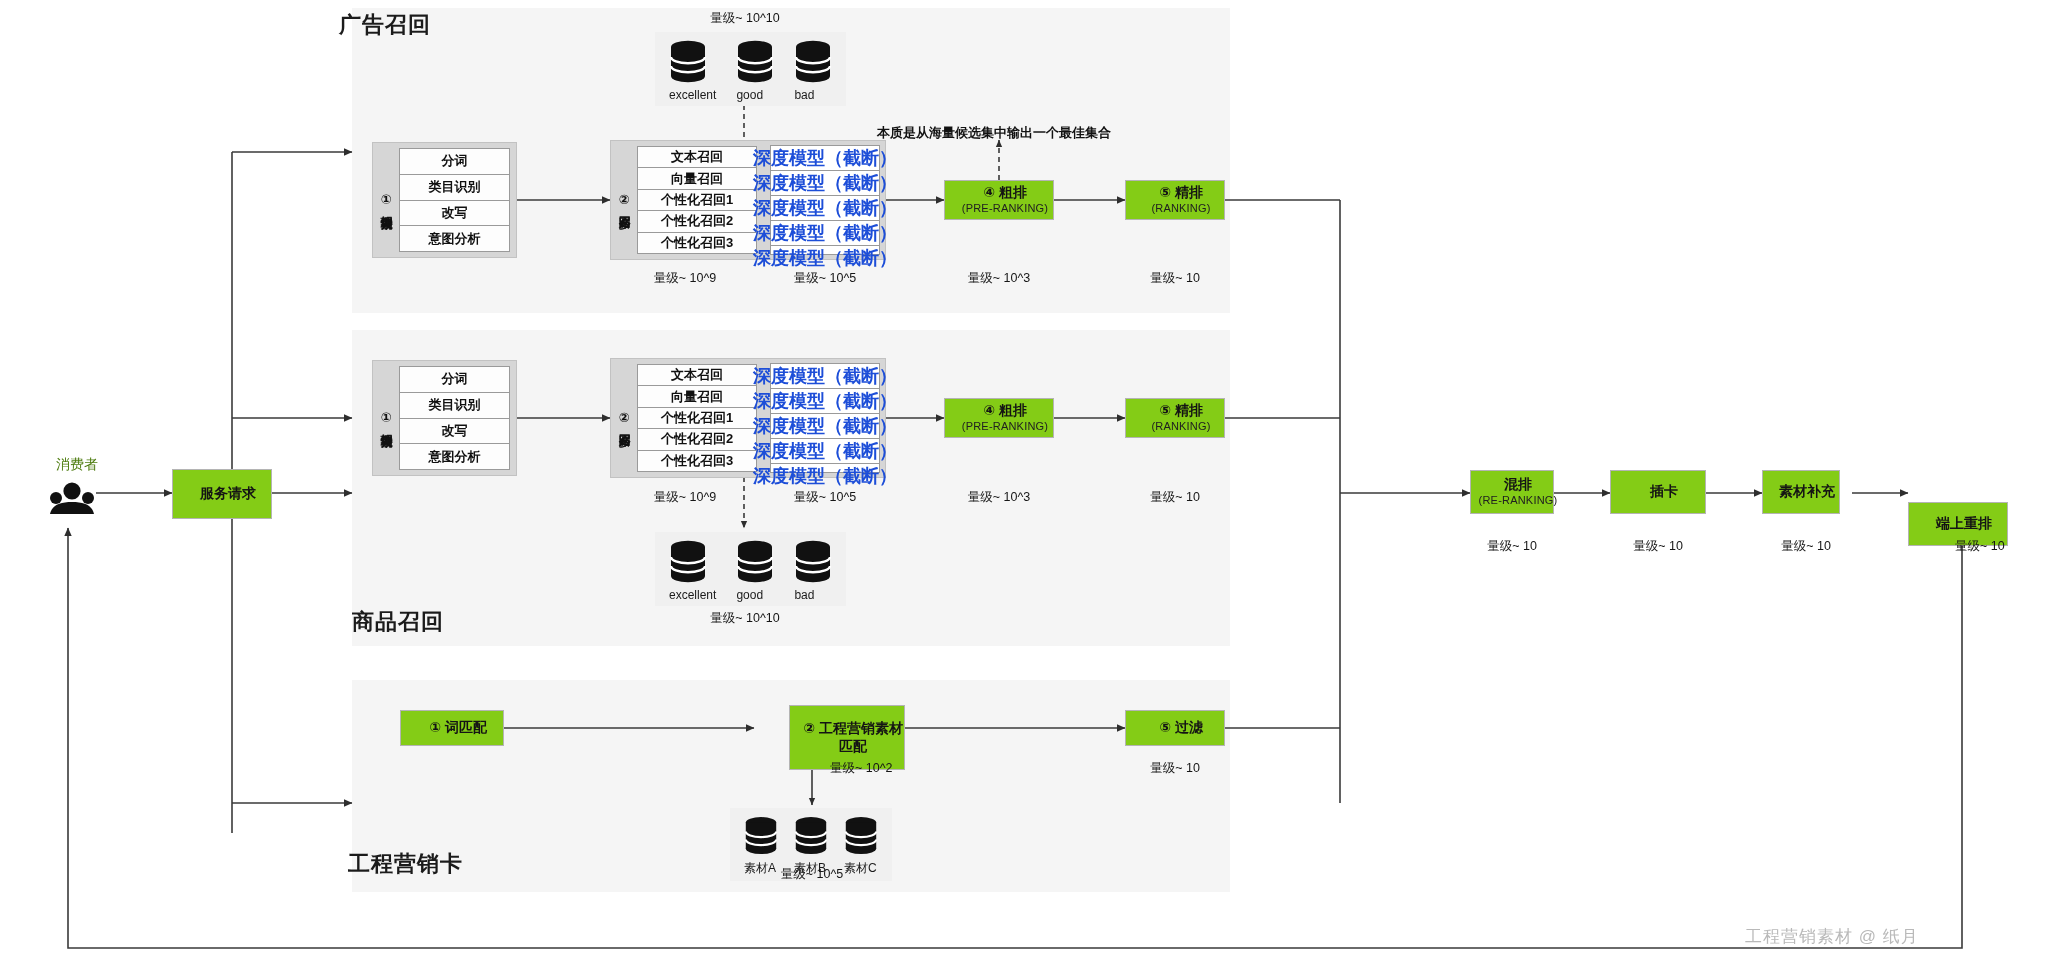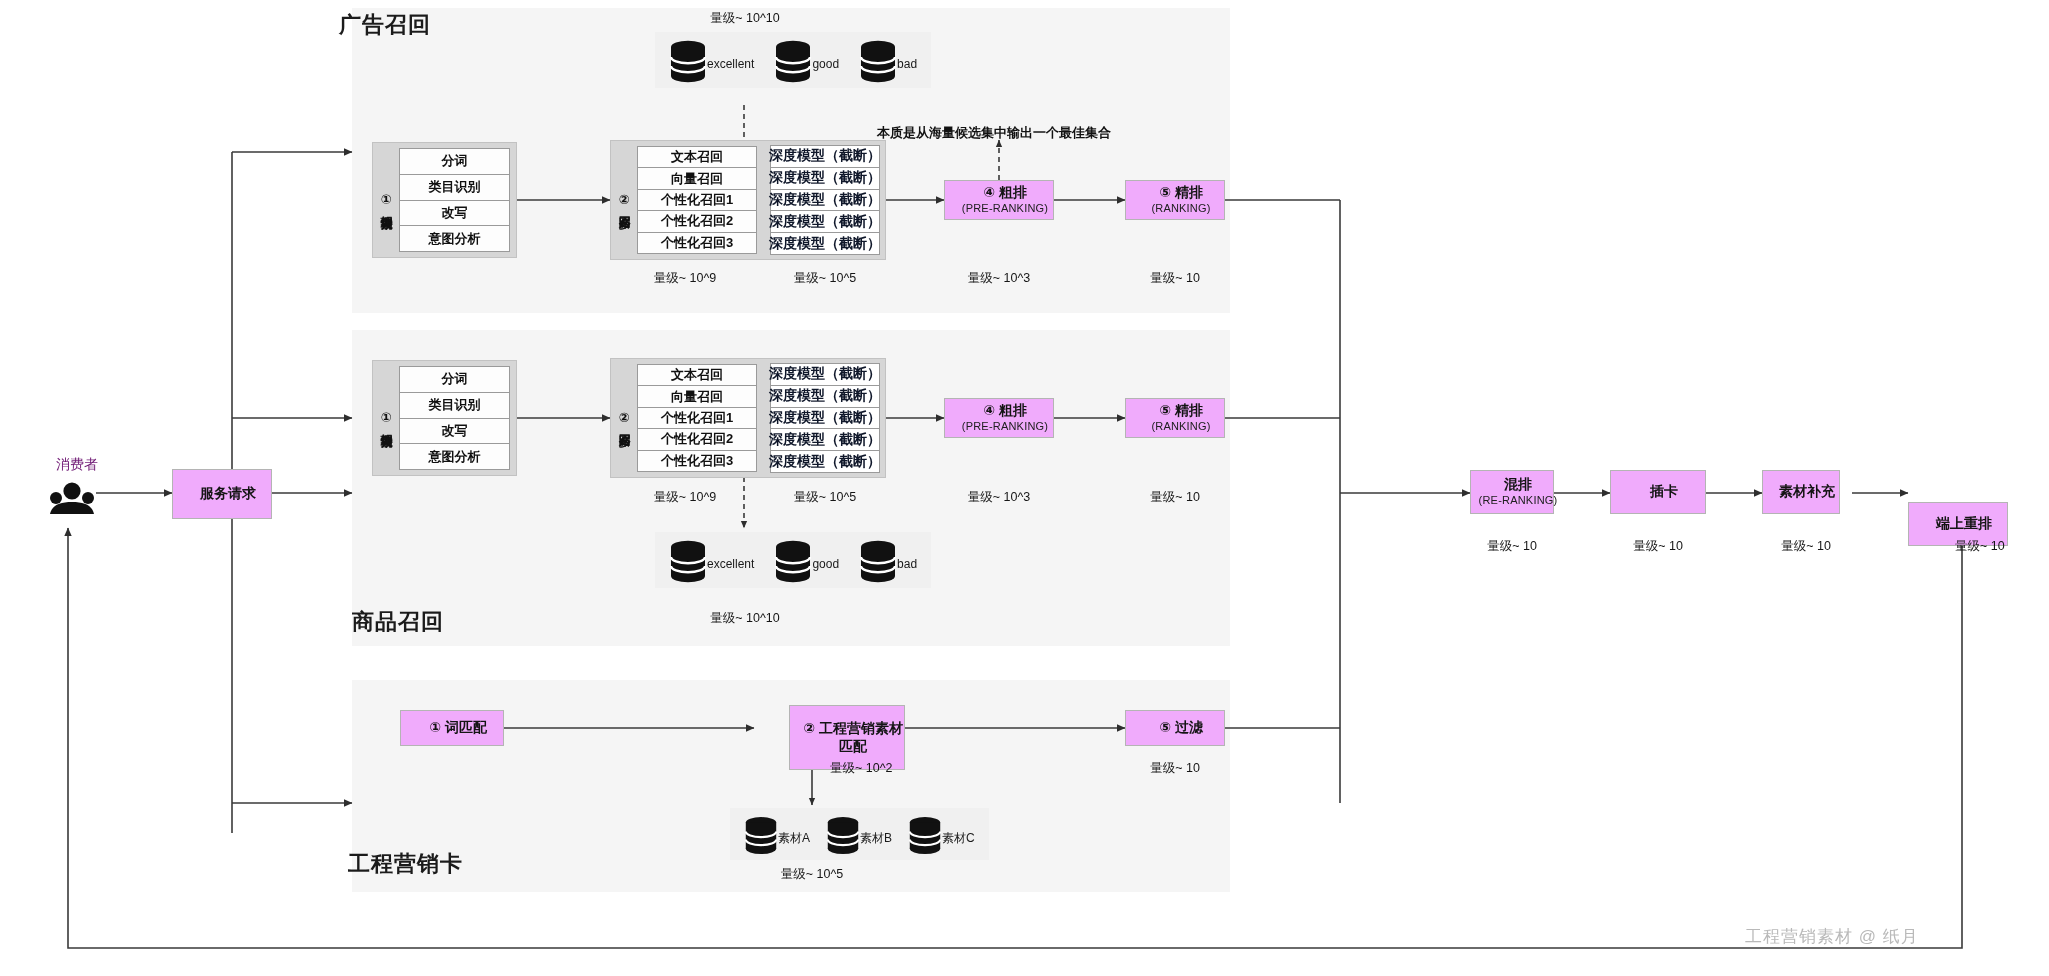--- a/index.html
+++ b/index.html
@@ -29,21 +29,21 @@
     font-weight:700;
     color:#1b1b1b;
     letter-spacing:1px;
     white-space:nowrap;
   }
 
   
   .node{
     position:absolute;
     box-sizing:border-box;
-    background:#f0abfc;
+    background:#84cc16;
     border:1px solid #b4b4b4;
     display:flex;
     flex-direction:column;
     align-items:center;
     justify-content:center;
     text-align:center;
     line-height:1.25;
     padding-left:12px;
   }
   .node .main{font-size:14px;font-weight:700;color:#141414;white-space:nowrap;}
@@ -101,32 +101,32 @@
     flex-direction:column;
     box-sizing:border-box;
     border:1px solid #9a9a9a;
     background:#fff;
   }
   .dm .cell{
     flex:1;
     display:flex;
     align-items:center;
     justify-content:center;
-    font-size:14px;
+    font-size:18px;
     font-weight:600;
-    color:#0f172a;
+    color:#1d4ed8;
     white-space:nowrap;
     border-bottom:1px solid #9a9a9a;
     padding:0 4px;
   }
   .dm .cell:last-child{border-bottom:none;}
 
   
   .dbgroup{position:absolute;background:#f0f0f0;display:flex;gap:20px;padding:8px 14px 4px;box-sizing:border-box;}
-  .dbitem{display:flex;flex-direction:row;align-items:center;}
+  .dbitem{display:flex;flex-direction:column;}
   .dblabel{font-size:12px;color:#1a1a1a;margin-top:4px;white-space:nowrap;}
 
   
   .mag{
     position:absolute;
     font-size:12.5px;
     color:#161616;
     white-space:nowrap;
     text-align:center;
   }
@@ -137,21 +137,21 @@
     font-size:13px;
     font-weight:600;
     color:#111;
     white-space:nowrap;
   }
 
   
   .consumer-label{
     position:absolute;
     font-size:14px;
-    color:#701a75;
+    color:#4d7c0f;
     white-space:nowrap;
   }
 
   
   .watermark{
     position:absolute;
     font-size:17px;
     color:#b9b9b9;
     white-space:nowrap;
     letter-spacing:1px;

